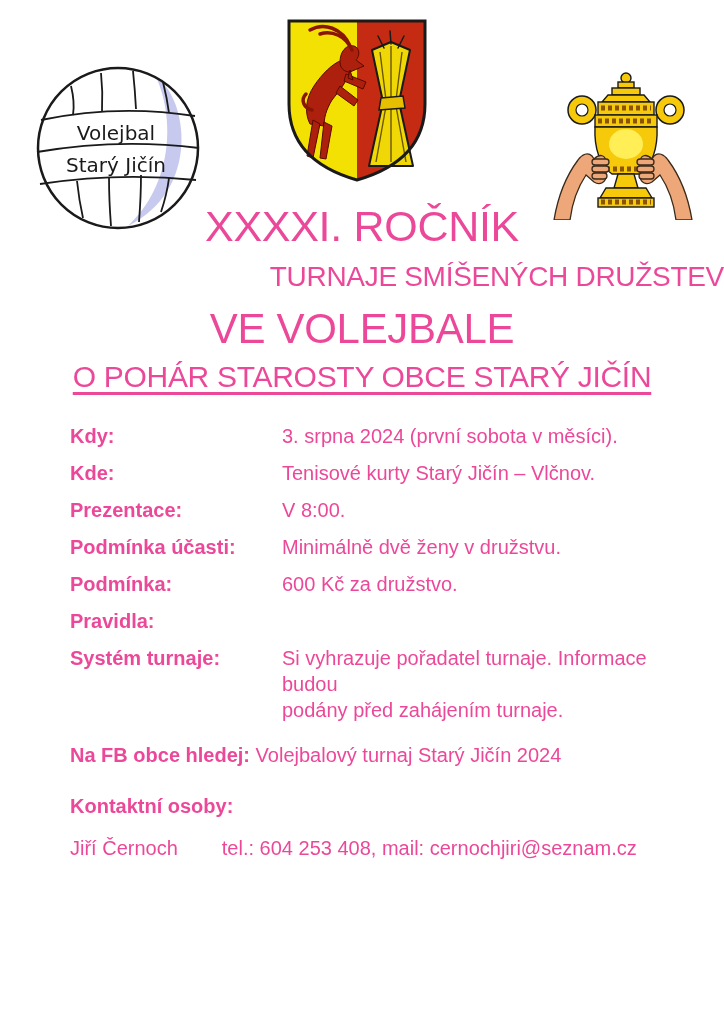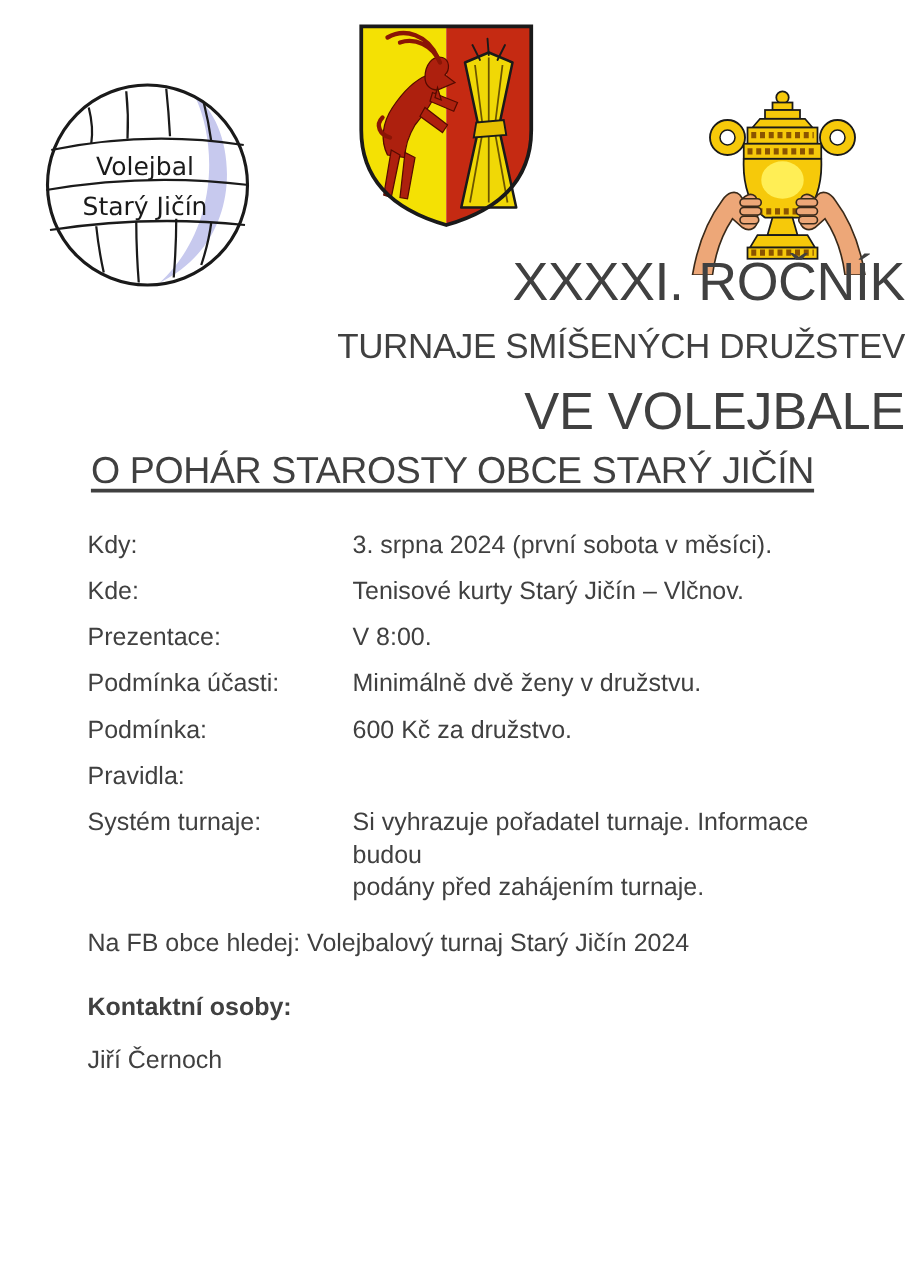--- a/index.html
+++ b/index.html
@@ -1,38 +1,38 @@
 <!DOCTYPE html>
 <html><head>
 <meta charset="utf-8">
 <style>
   html,body { margin:0; padding:0; background:#ffffff; }
   .page {
     position:relative; width:724px; height:1024px; overflow:hidden;
-    background:#ffffff; color:#404040;
+    background:#ffffff; color:#ec4899;
     font-family:"Liberation Sans", sans-serif;
   }
   .logo { position:absolute; }
   #volleyball-logo { left:33px; top:60px; }
   #crest-logo      { left:286px; top:18px; }
   #trophy-logo     { left:542px; top:70px; }
 
   .h { position:absolute; left:0; right:0; margin:0; text-align:center; font-weight:400; letter-spacing:-0.3px; }
-  #title-line1 { top:202px; font-size:43px;text-align:right; }
+  #title-line1 { top:202px; font-size:43px; }
   #title-line2 { top:261px; font-size:28px;text-align:right; }
-  #title-line3 { top:305px; font-size:42px;text-align:right; }
+  #title-line3 { top:305px; font-size:42px; }
   #title-line4 { top:360px; font-size:30px; text-decoration:underline; text-underline-offset:5px; }
 
   .details { position:absolute; top:423px; left:70px; right:22px; font-size:20px; }
   .detail-row { display:flex; margin-bottom:11px; line-height:26px; }
-  .detail-row .label { flex:0 0 172px; }
+  .detail-row .label { flex:0 0 172px;font-weight:bold; }
   .detail-row .value { white-space:pre-line; max-width:460px;margin-left:40px; }
 
   .fb-line { position:absolute; top:742px; left:70px; font-size:20px; line-height:26px; }
-  .fb-line .fb-label { font-weight:400; }
+  .fb-line .fb-label { font-weight:700; }
   .contacts-heading { position:absolute; top:793px; left:70px; font-size:20px; font-weight:700; line-height:26px; }
   .contact-row { position:absolute; top:835px; left:70px; font-size:20px; line-height:26px; display:flex; column-gap:44px; }
 
   svg text { font-family:"DejaVu Sans", sans-serif; }
 </style>
 </head>
 <body>
 
 <div class="page">
 
@@ -168,15 +168,16 @@
   </div>
 
   <div class="fb-line">
     <span class="fb-label">Na FB obce hledej:</span>
     <span>Volejbalový turnaj Starý Jičín 2024</span>
   </div>
 
   <div class="contacts-heading">Kontaktní osoby:</div>
   <div class="contact-row">
     <span>Jiří Černoch</span>
+    <span>tel.: 604 253 408, mail: cernochjiri@seznam.cz</span>
   </div>
 
 </div>
 
 </body></html>

